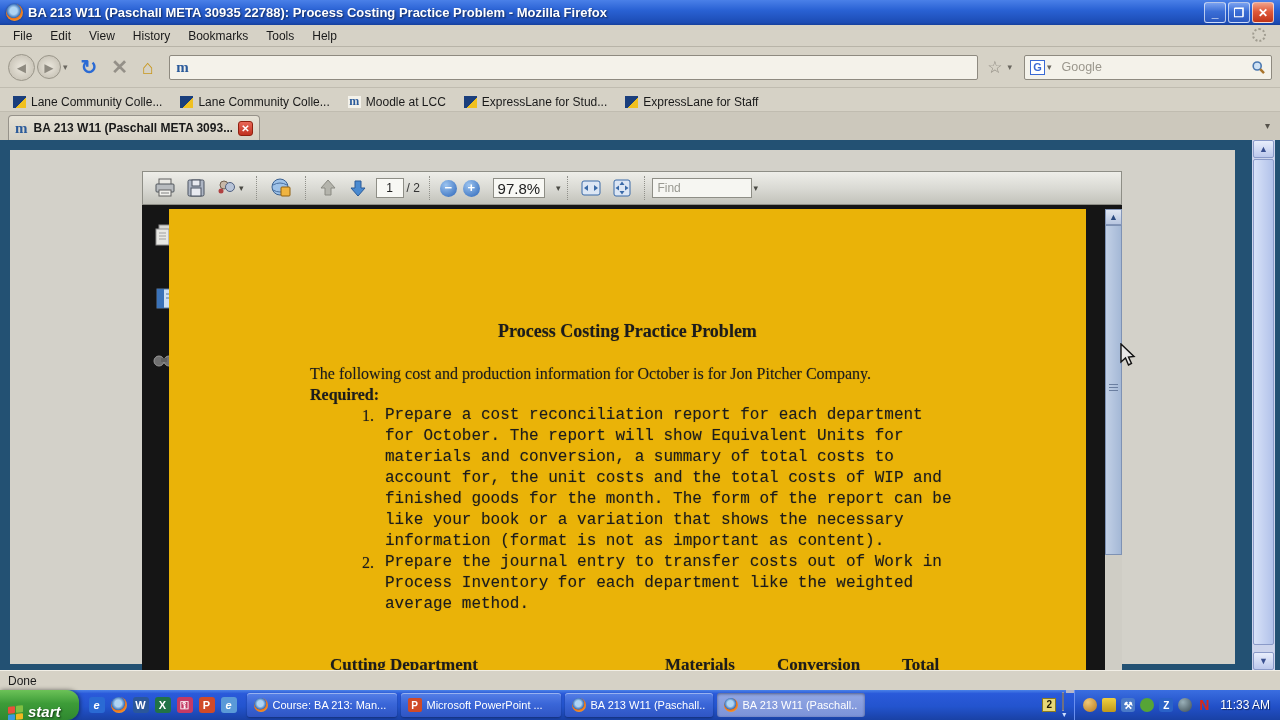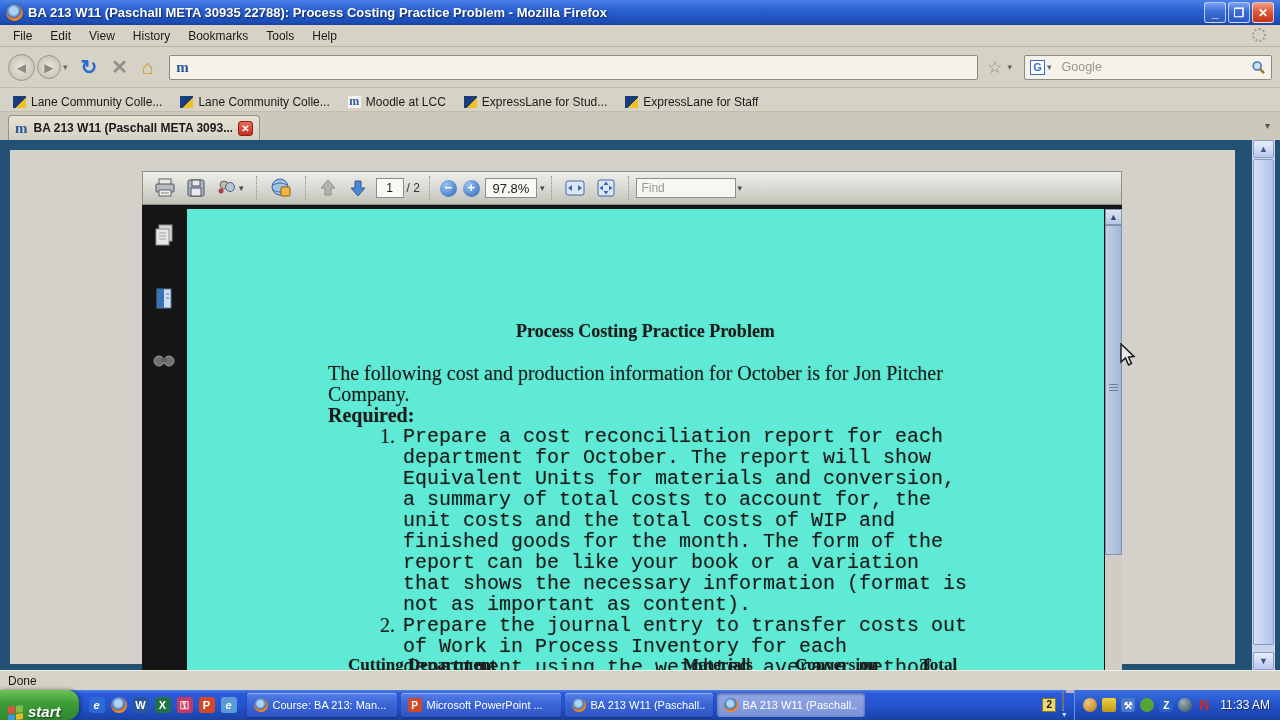--- a/index.html
+++ b/index.html
@@ -78,35 +78,35 @@
     background:linear-gradient(#eeeee9,#d8d8d2 55%,#c2c2ba); border:1px solid #8e8e86;
     display:flex; align-items:center; padding:0 6px; }
   .pt-sep { width:1px; height:24px; border-left:1px dotted #90908a; margin:0 7px; }
   .pt-btn { display:flex; align-items:center; justify-content:center; padding:2px 3px; margin:0 2px; }
   .pt-caret { font-size:9px; color:#4a4a44; margin-left:1px; }
   .pt-pagebox { width:28px; height:20px; background:#f8f8f4; border:1px solid #8e8e86; font-size:12px;
     color:#222; display:flex; align-items:center; justify-content:center; margin:0 3px; }
   .pt-pagecount { font-size:12px; color:#333; margin-right:2px; }
   .zoomcircle { width:17px; height:17px; border-radius:50%; background:radial-gradient(circle at 35% 30%,#9cc4f0,#2a64b8);
     color:#fff; font-size:13px; font-weight:bold; line-height:15px; text-align:center; margin:0 3px; }
-  .pt-zoombox { width:52px; height:20px; background:#f8f8f4; border:1px solid #8e8e86; font-size:13px; color:#222;
-    display:flex; align-items:center; justify-content:center; margin:0 2px; }
+  .pt-zoombox { width:52px; height:20px; background:#f8f8f4; border:1px solid #8e8e86; font-size:15px; color:#222;
+    display:flex; align-items:center; justify-content:center; margin:0 10px; }
   .findbox { width:100px; height:20px; background:#f6f6f2; border:1px solid #8e8e86; display:flex; align-items:center; padding:0 4px; }
   .findbox input { width:100%; border:none; outline:none; background:transparent; font-size:12px; color:#555; }
   .findbox input::placeholder { color:#9a9a92; }
 
   
   .pdfviewer { position:absolute; left:132px; top:55px; width:980px; height:469px; background:#151515; }
   .pdf-sidebar { position:absolute; left:0; top:0; width:44px; height:100%; display:flex; flex-direction:column;
     align-items:center; padding-top:18px; gap:40px; }
-  .pdfpage { position:absolute; left:45px; top:4px; width:917px; height:465px; background:#5eead4;
+  .pdfpage { position:absolute; left:27px; top:4px; width:917px; height:465px; background:#eab308;
     overflow:hidden; font-family:"Liberation Serif",serif; color:#1c1c1c;
     text-shadow:0 0 1px rgba(30,30,30,.4); }
   .doc-title { position:absolute; top:112px; left:0; width:100%; text-align:center; font-size:18px; font-weight:bold; }
-  .doc-body { position:absolute; left:141px; top:154px; width:648px; font-size:20px; line-height:21px; }
+  .doc-body { position:absolute; left:141px; top:154px; width:648px; font-size:16px; line-height:21px; }
   .doc-required { font-weight:bold; }
   .doc-li { display:flex; margin-top:0; }
   .doc-num { width:23px; flex:0 0 auto; margin-left:52px; }
   .doc-li-text { width:573px;font-family:Liberation Mono, monospace; }
   .doc-tablehead { position:absolute; left:161px; top:446px; width:740px; font-size:17px; font-weight:bold; white-space:nowrap; }
   .th-col { position:absolute; top:0; }
 
   
   .pdf-scroll { position:absolute; left:963px; top:4px; width:17px; height:465px; background:#cfcdc5; }
   .pdf-scroll-up { position:absolute; left:0; top:0; width:17px; height:16px; background:linear-gradient(#dfe6f2,#b8c6e0);
@@ -354,21 +354,21 @@
         <div class="doc-title">Process Costing Practice Problem</div>
         <div class="doc-body">
           <div>The following cost and production information for October is for Jon Pitcher Company.</div>
           <div class="doc-required">Required:</div>
           <div class="doc-li">
             <span class="doc-num">1.</span>
             <span class="doc-li-text">Prepare a cost reconciliation report for each department for October. The report will show Equivalent Units for materials and conversion, a summary of total costs to account for, the unit costs and the total costs of WIP and finished goods for the month.  The form of the report can be like your book or a variation that shows the necessary information (format is not as important as content).</span>
           </div>
           <div class="doc-li">
             <span class="doc-num">2.</span>
-            <span class="doc-li-text">Prepare the journal entry to transfer costs out of Work in Process Inventory for each department using the weighted average method.</span>
+            <span class="doc-li-text">Prepare the journal entry to transfer costs out of Work in Process Inventory for each department like the weighted average method.</span>
           </div>
         </div>
         <div class="doc-tablehead">
           <span class="th-col" style="left:0">Cutting Department</span>
           <span class="th-col" style="left:335px">Materials</span>
           <span class="th-col" style="left:447px">Conversion</span>
           <span class="th-col" style="left:572px">Total</span>
         </div>
       </div>
 

